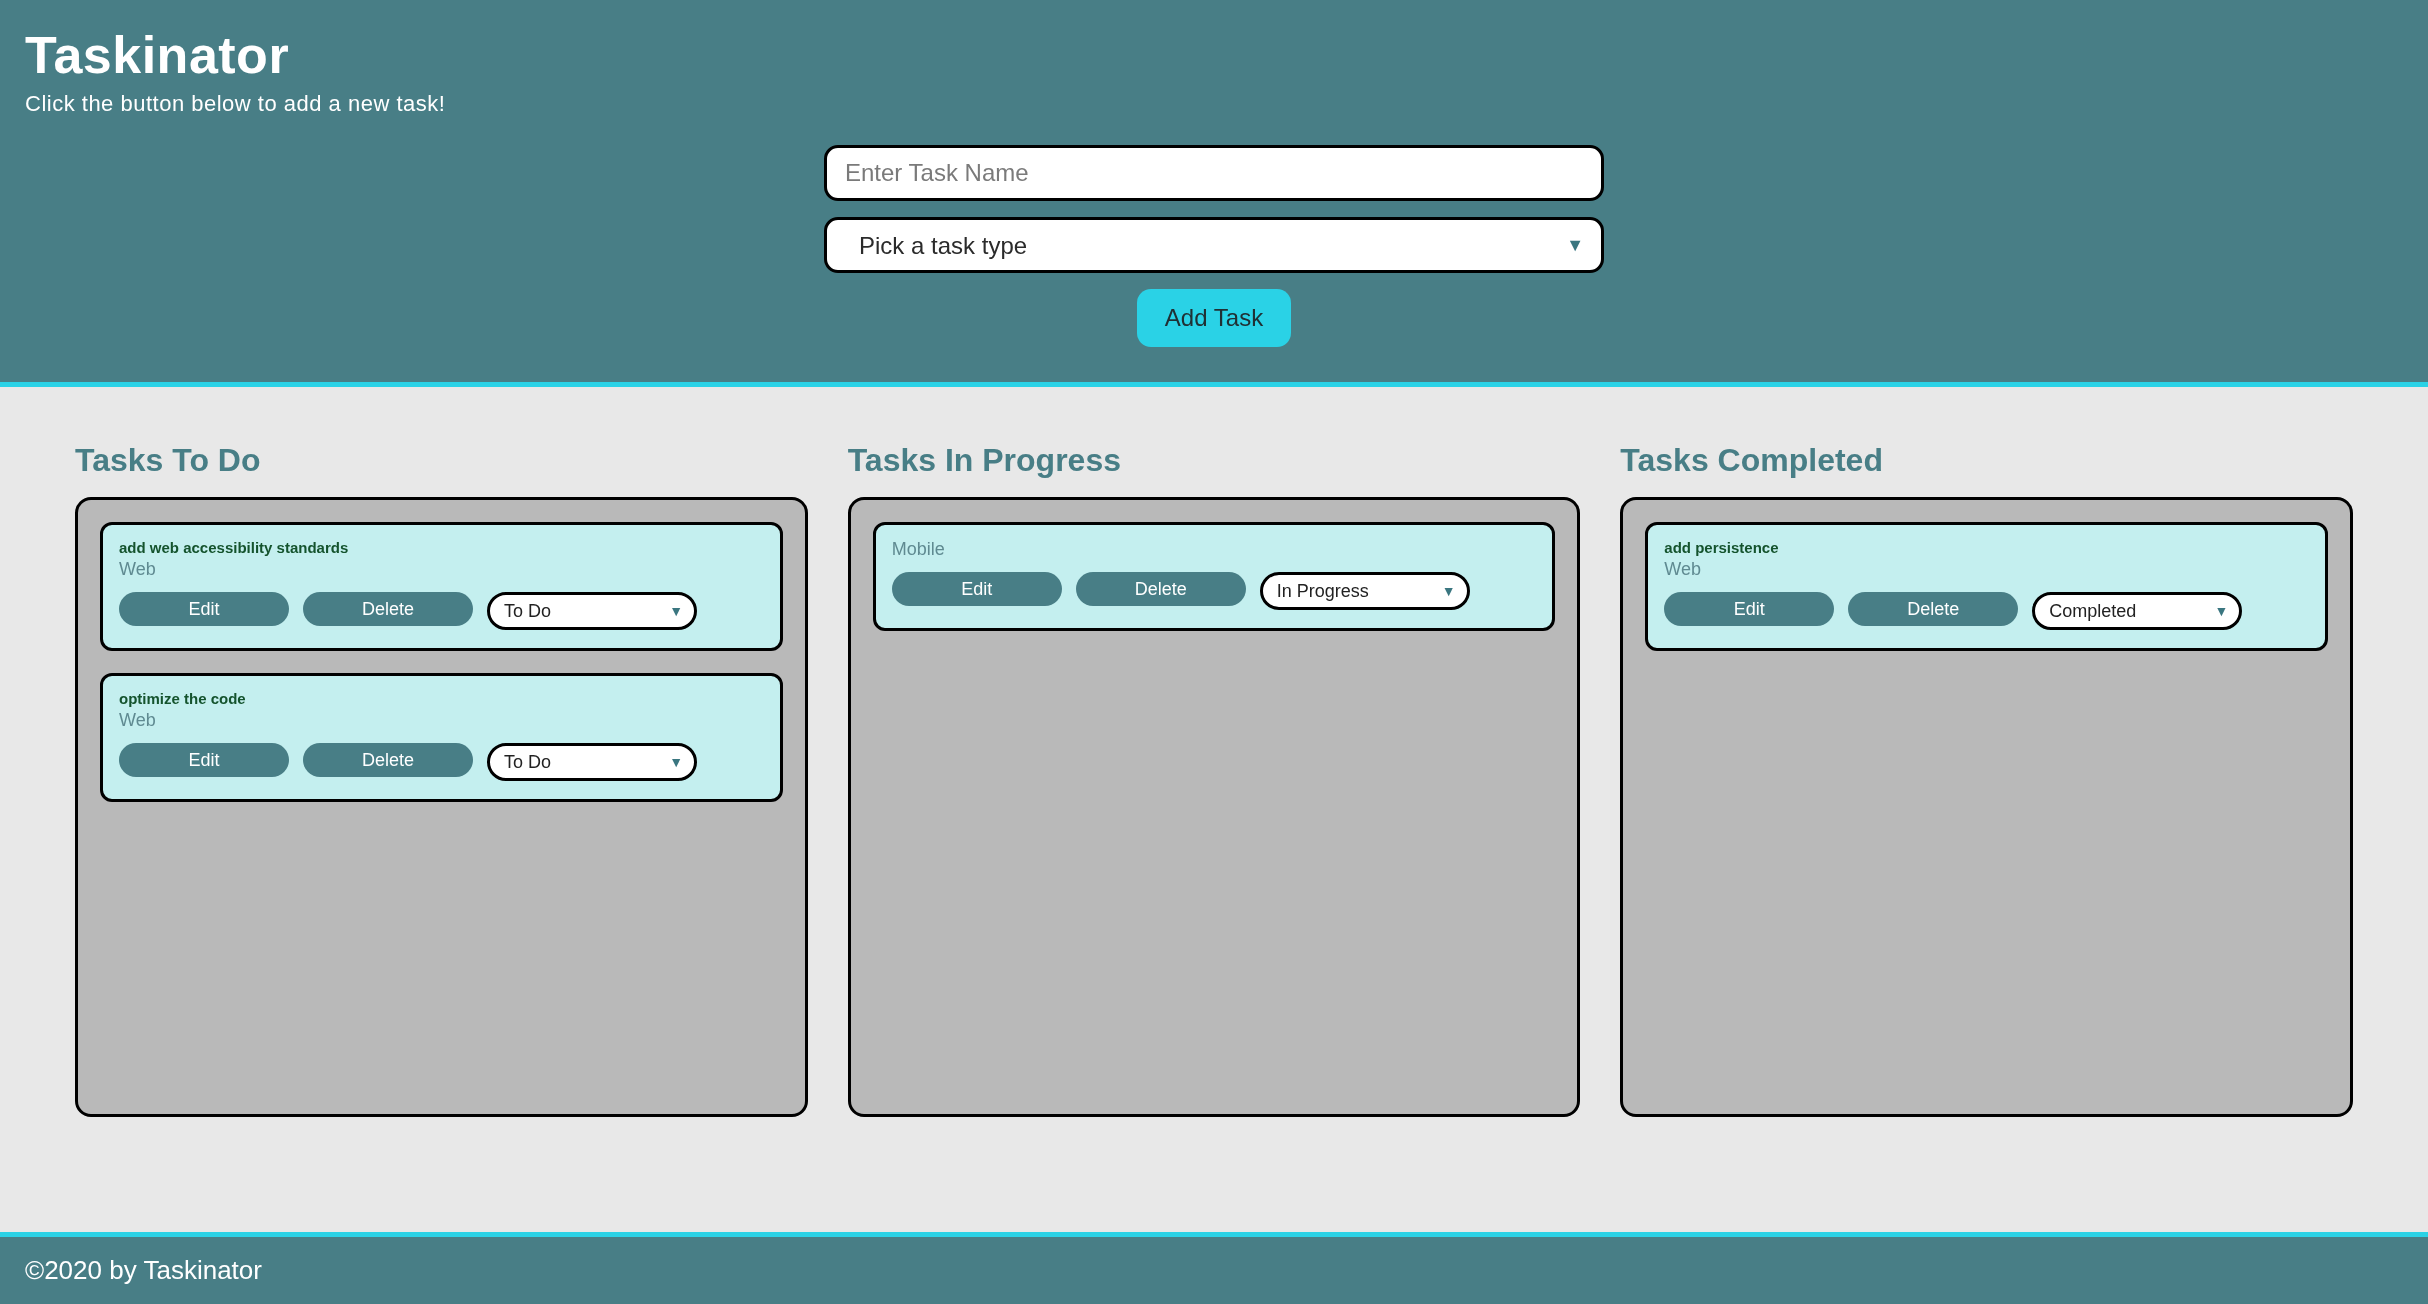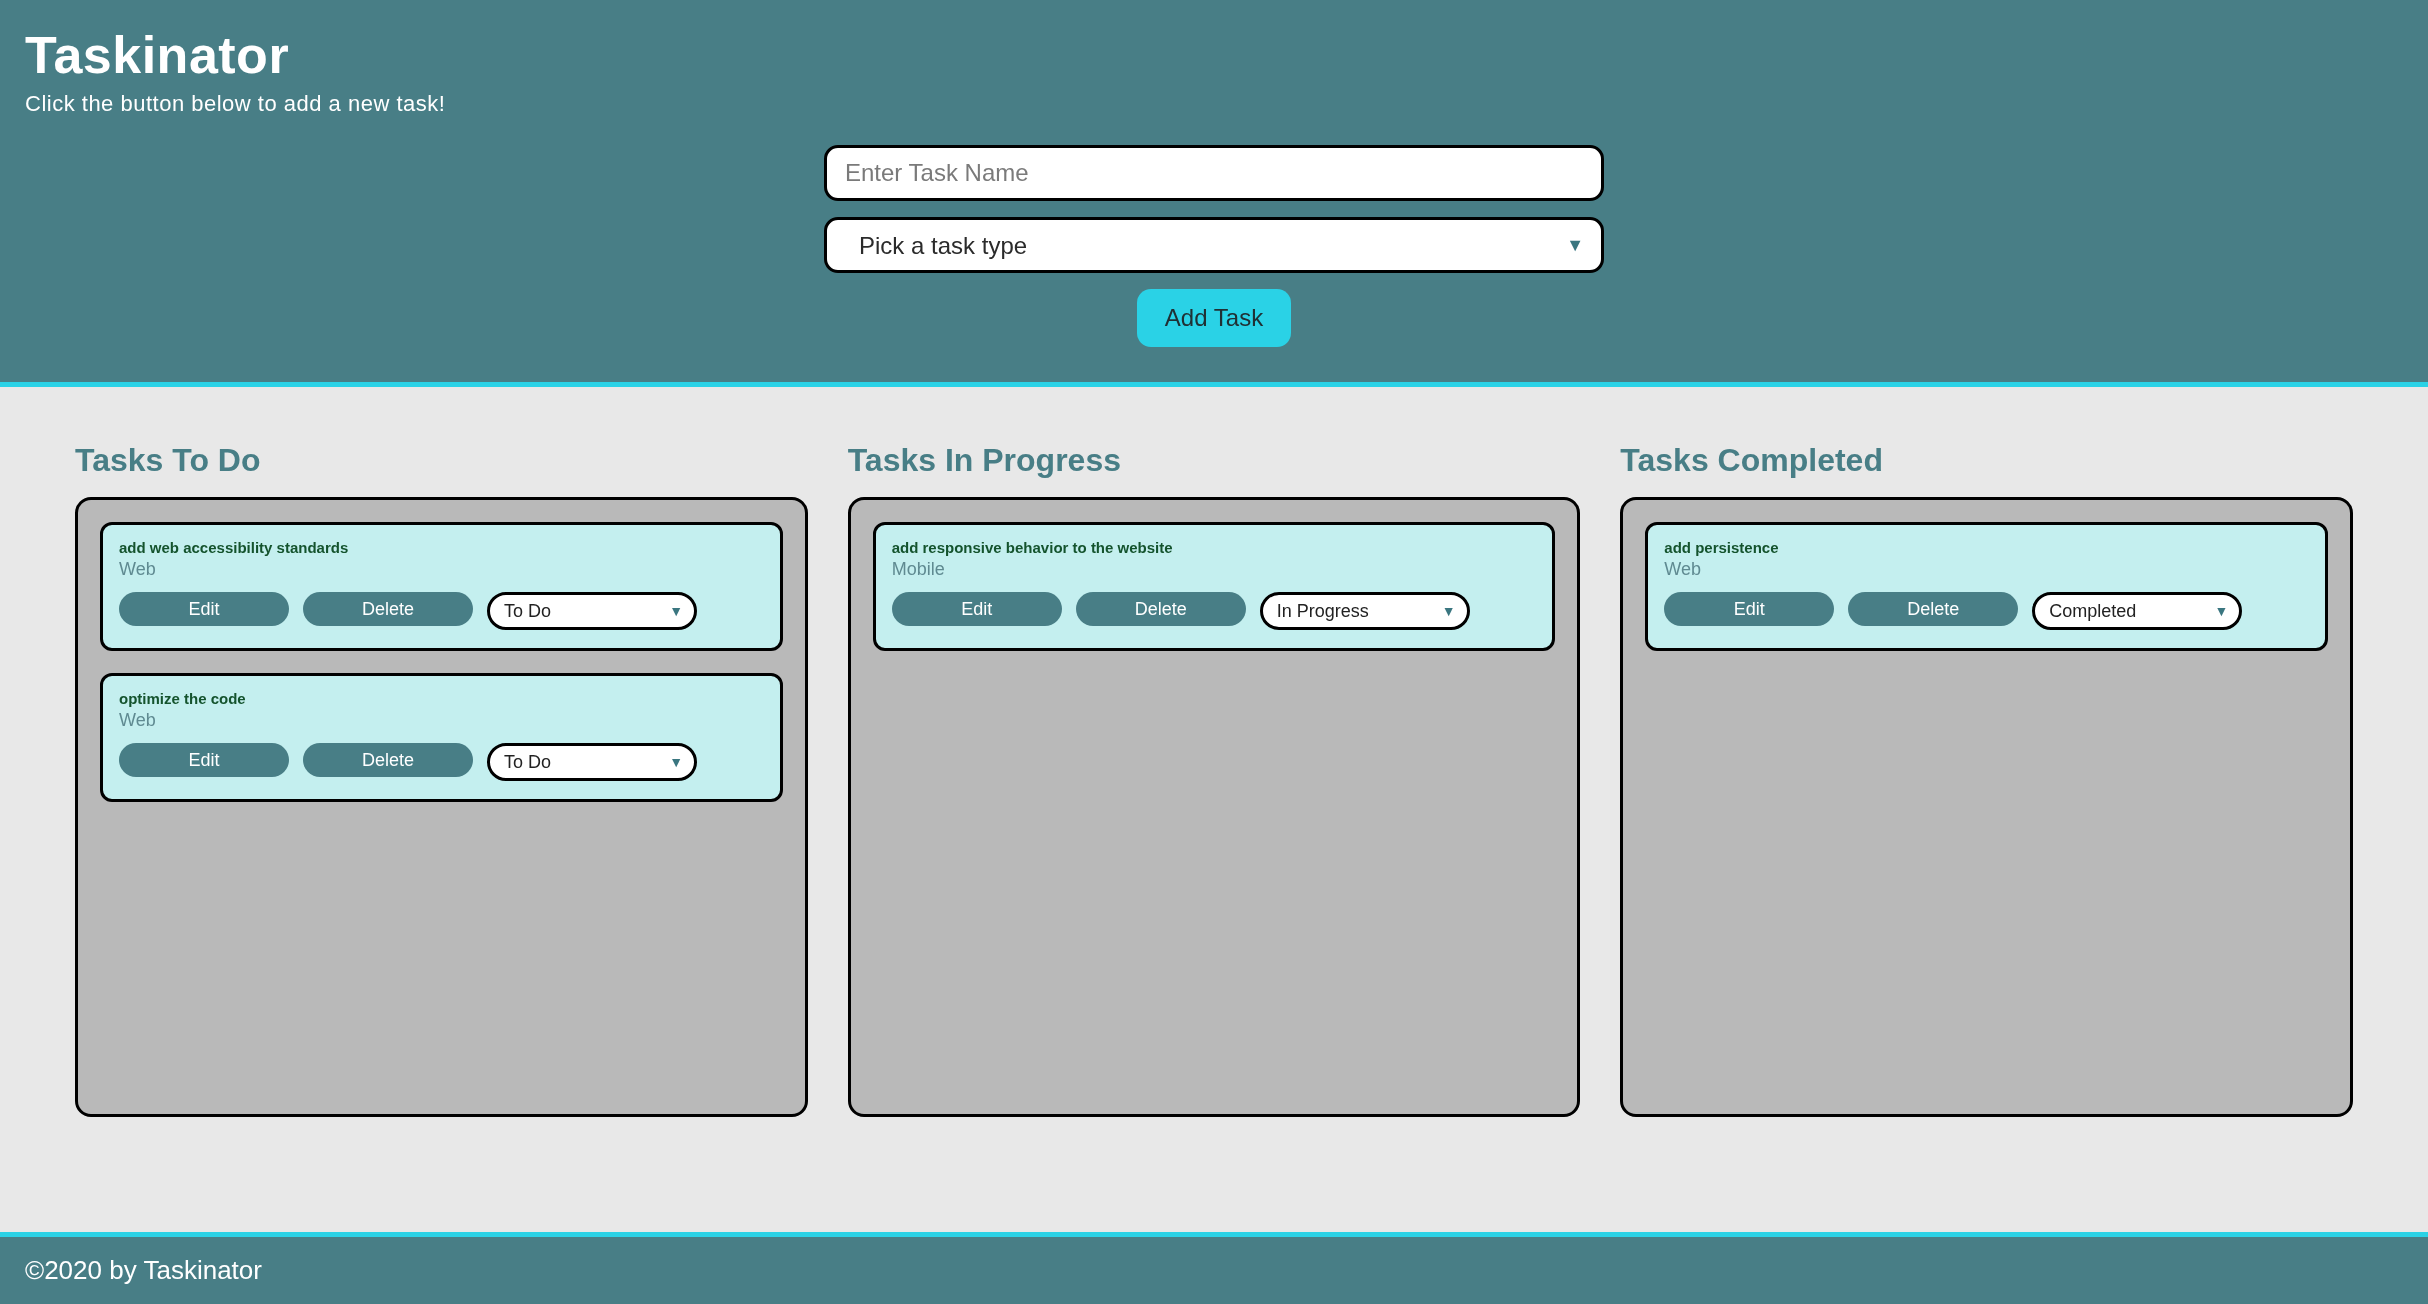--- a/index.html
+++ b/index.html
@@ -232,21 +232,20 @@
       </div>
 
     </div>
   </section>
 
   <section>
     <h2 class="col-title">Tasks In Progress</h2>
     <div class="task-list">
 
       <div class="task-card">
-        <div class="task-title">add responsive behavior to the website</div>
         <div class="task-type">Mobile</div>
         <div class="task-actions">
           <button class="btn-small">Edit</button>
           <button class="btn-small">Delete</button>
           <span class="status-wrap">
             <select class="select-status">
               <option>In Progress</option>
             </select>
             <span class="status-caret">▼</span>
           </span>

